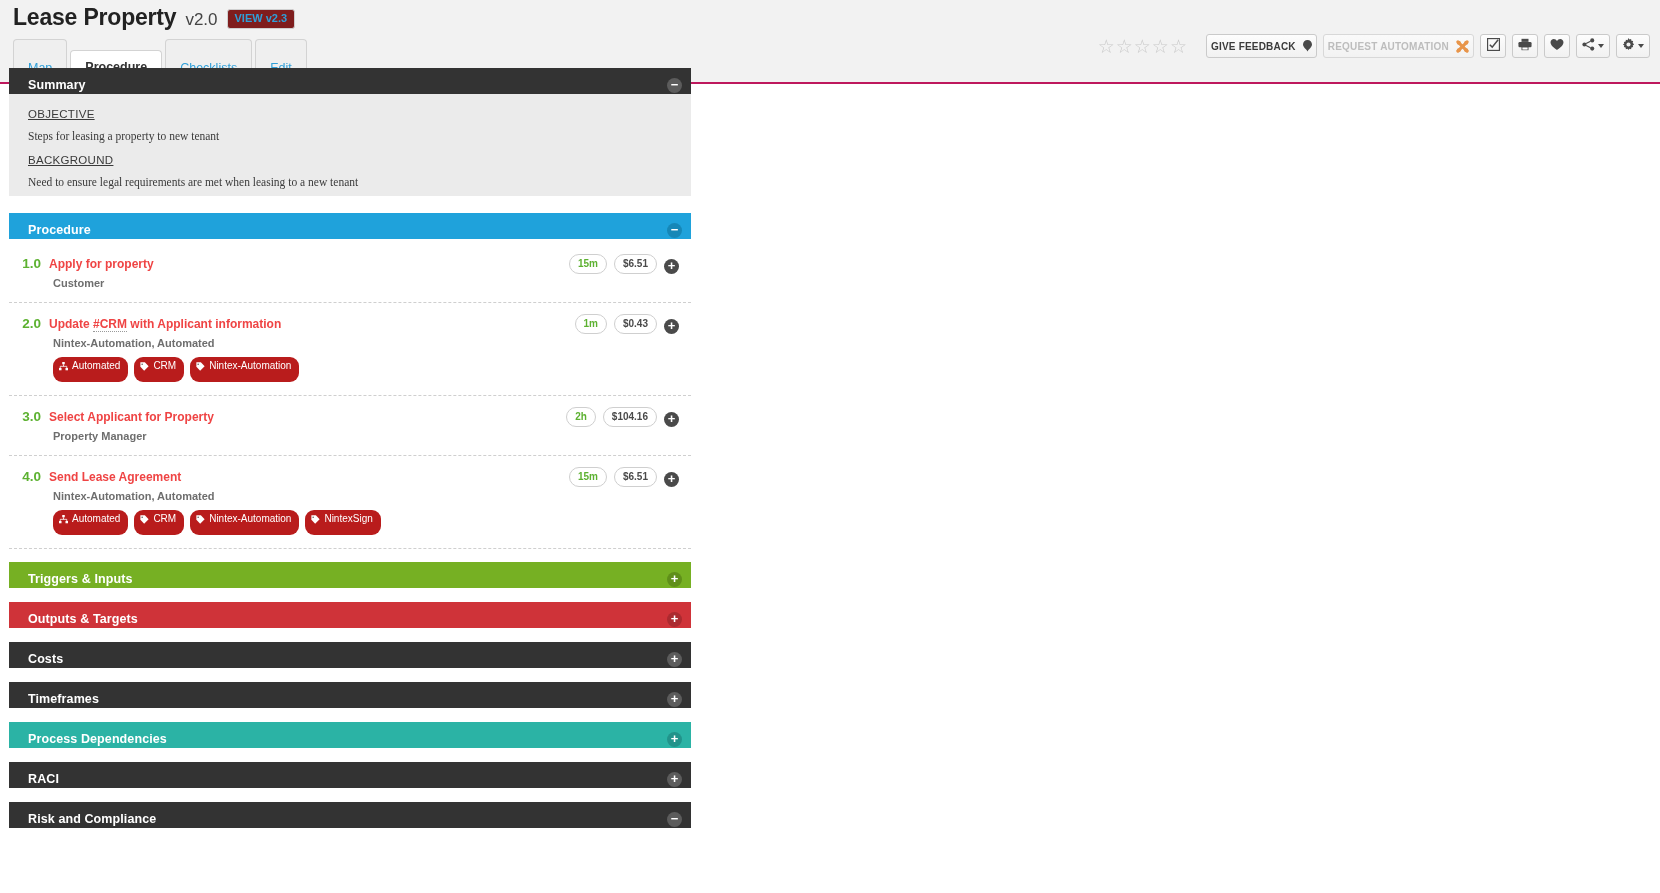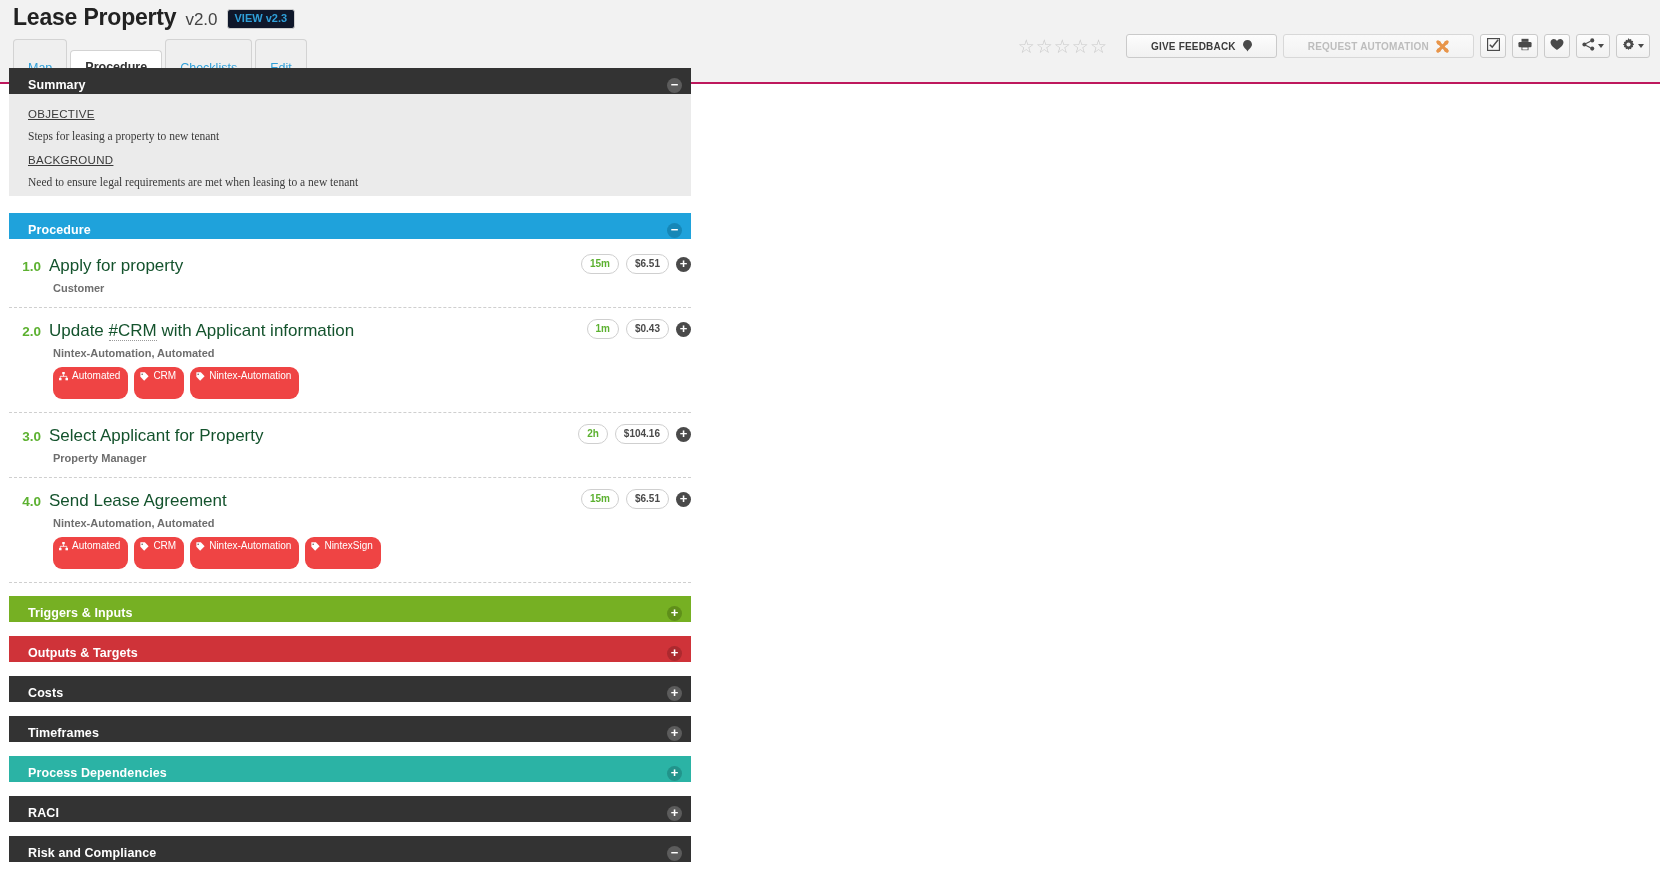--- a/index.html
+++ b/index.html
@@ -41,21 +41,21 @@
     font-size: 17px;
     font-weight: normal;
     color: #444;
     margin-left: 9px;
   }
   .view-version-btn {
     margin-left: 9px;
     font-size: 11px;
     font-weight: bold;
     color: #2f9fd8;
-    background: #0f172a;
+    background: #7f1d1d;
     border: 1px solid #cfcfcf;
     border-radius: 3px;
     padding: 3px 7px 4px 7px;
     line-height: 1;
     cursor: pointer;
     position: relative;
     top: -3px;
   }
 
   
@@ -108,21 +108,21 @@
     cursor: pointer;
   }
   .tb-btn {
     height: 24px;
     box-sizing: border-box;
     background: linear-gradient(#fdfdfd, #f1f1f1);
     border: 1px solid #cacaca;
     border-radius: 3px;
     display: flex;
     align-items: center;
-    padding: 0 24px;
+    padding: 0 4px;
     margin-left: 6px;
     font-size: 10px;
     font-weight: bold;
     color: #3b3b3b;
     letter-spacing: 0.2px;
     cursor: pointer;
     white-space: nowrap;
   }
   .tb-btn.disabled {
     color: #bdbdbd;
@@ -244,63 +244,63 @@
   .step-num {
     font-size: 13.5px;
     font-weight: bold;
     color: #5cb130;
     width: 32px;
     text-align: right;
     margin-right: 8px;
     flex: none;
   }
   .step-title {
-    font-size: 17px;
-    font-weight: normal;
-    color: #14532d;
+    font-size: 12px;
+    font-weight: bold;
+    color: #ef4444;
   }
   .step-title .hashref {
     border-bottom: 1px dotted #9a9a9a;
   }
   .step-role {
     font-size: 11px;
     color: #6e6e6e;
     font-weight: bold;
     margin: 6px 0 0 44px;
   }
   .tags {
     margin: 8px 0 0 44px;
     display: flex;
     align-items: center;
   }
   .tag {
-    background: #ef4444;
+    background: #b91c1c;
     color: #ffffff;
     font-size: 10px;
     border-radius: 9px;
-    padding: 3px 8px 17px 6px;
+    padding: 3px 8px 10px 6px;
     margin-right: 6px;
     display: inline-flex;
     align-items: center;
     line-height: 1.2;
     cursor: pointer;
     white-space: nowrap;
     text-align: right;
   }
   .tag .tg-ic {
     margin-right: 4px;
     display: inline-flex;
     align-items: center;
   }
   .metrics {
     position: absolute;
-    right: 0;
+    right: 12px;
     top: 11px;
     display: flex;
-    align-items: center;
+    align-items: flex-end;
     padding-left: 38px;
   }
   .pill {
     border: 1px solid #cfcfcf;
     border-radius: 10px;
     background: #ffffff;
     font-size: 10px;
     font-weight: bold;
     padding: 3px 8px;
     line-height: 1.2;

